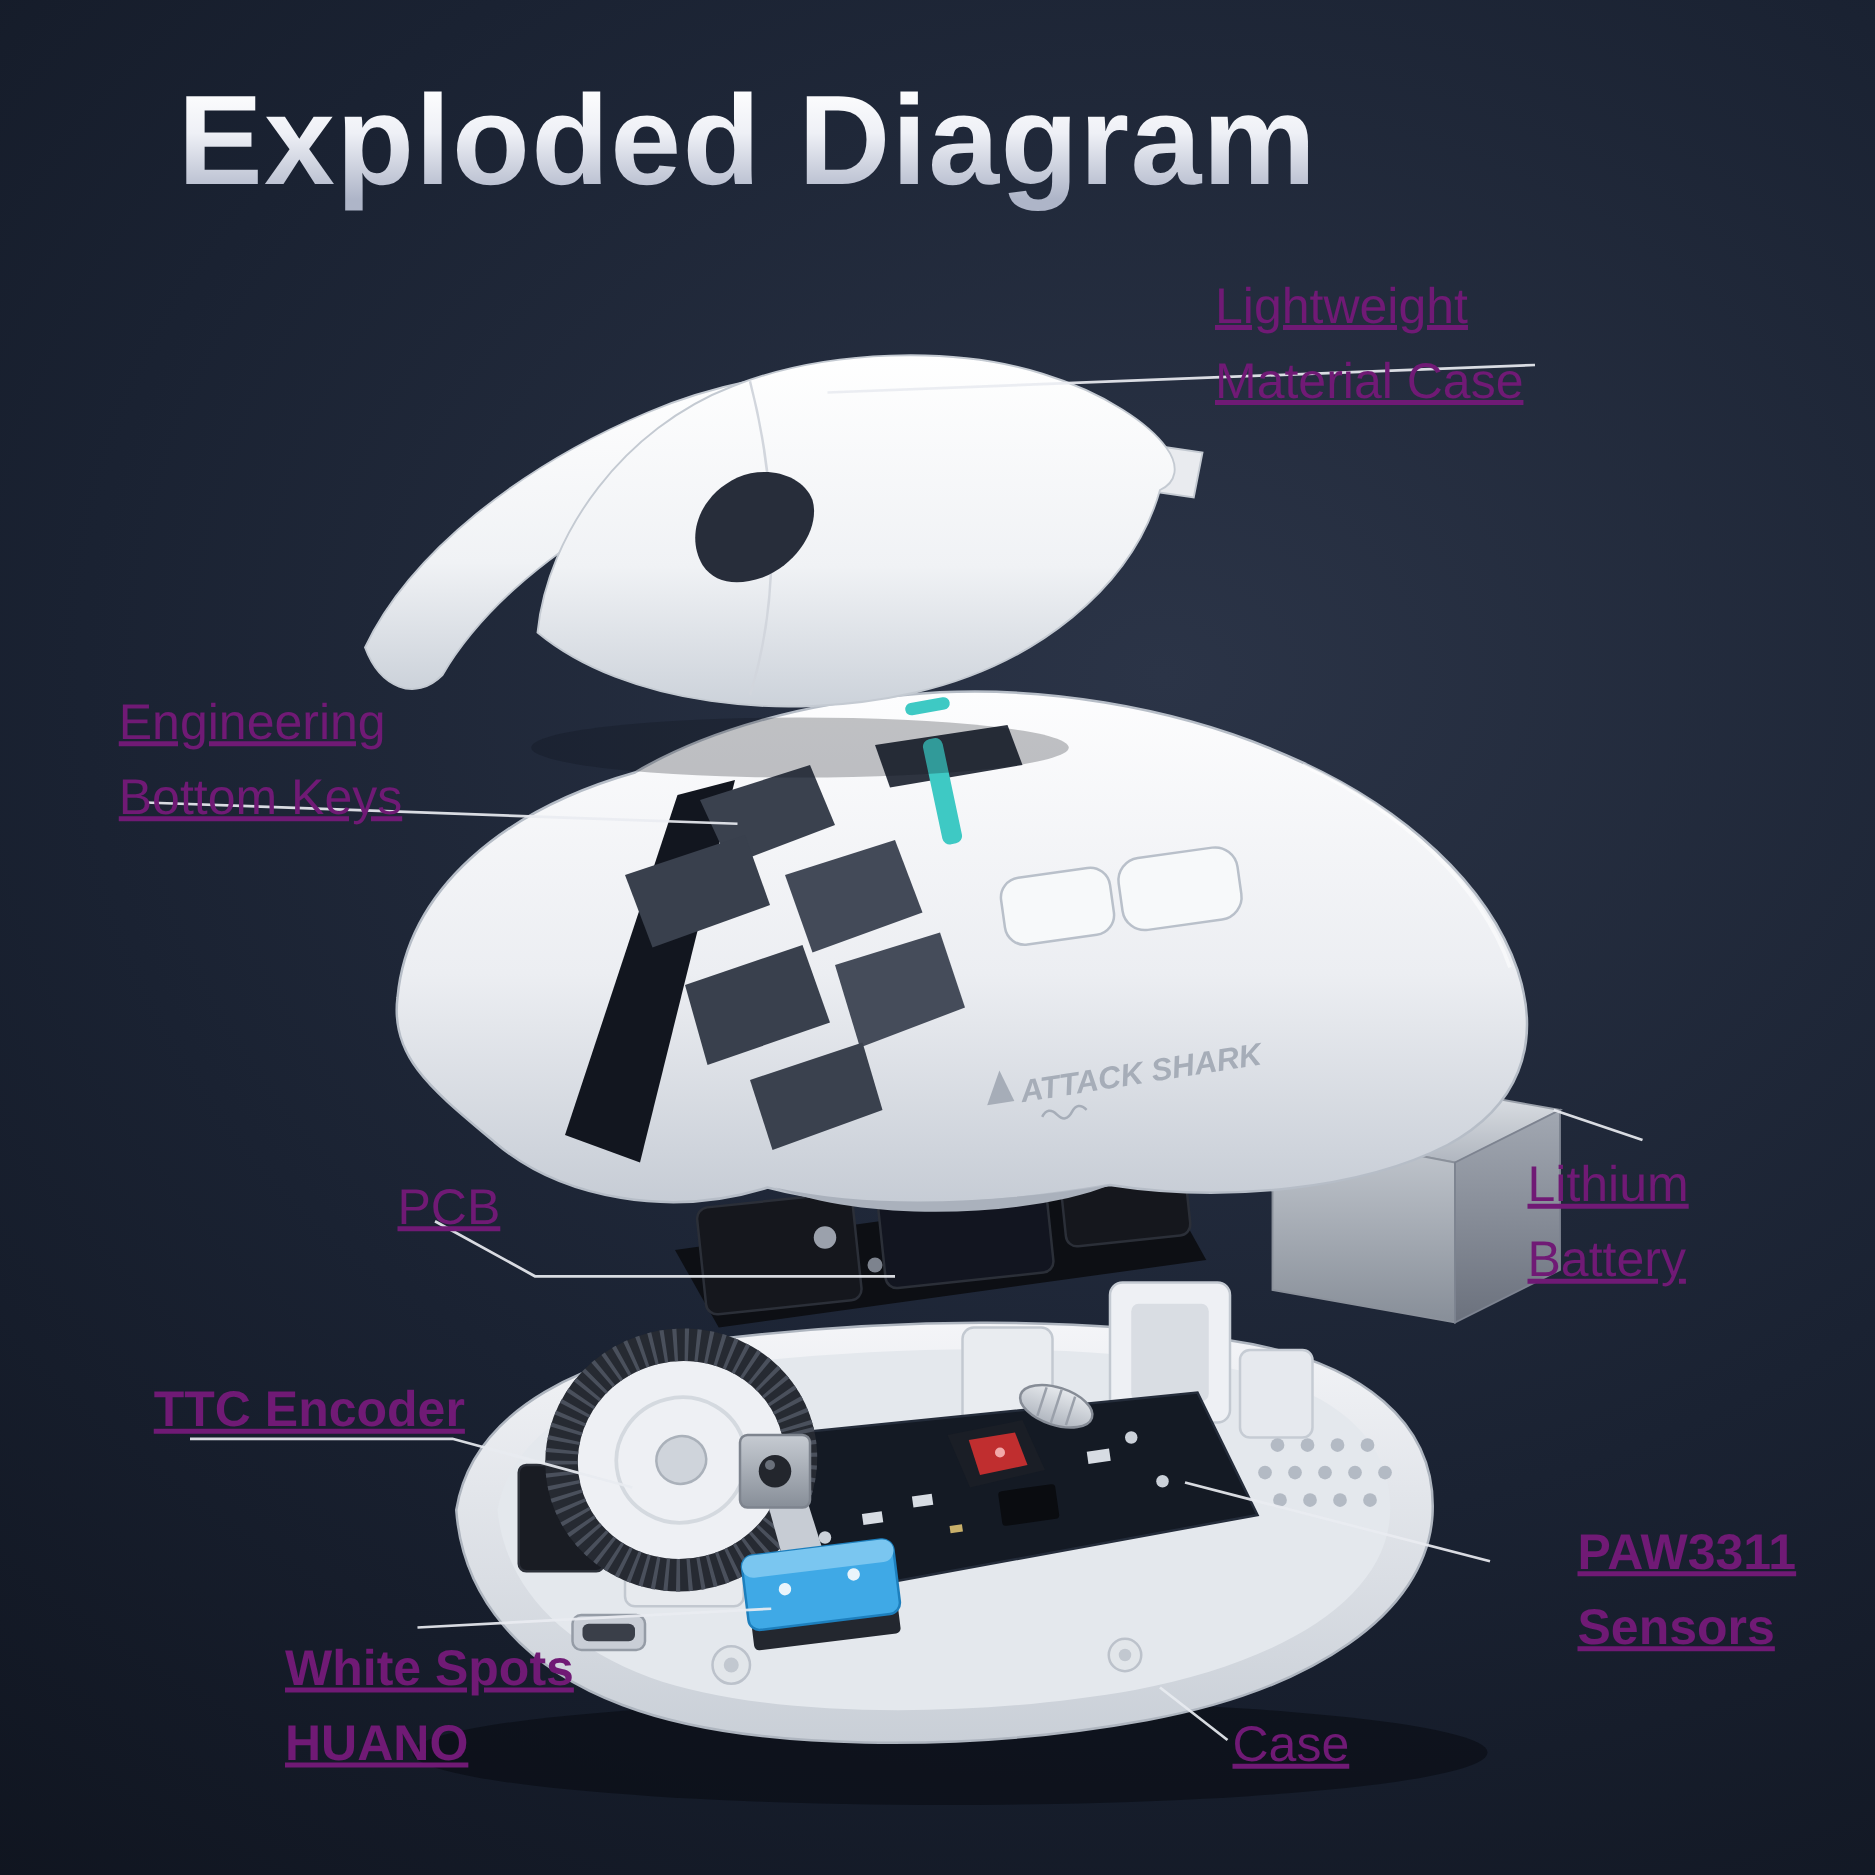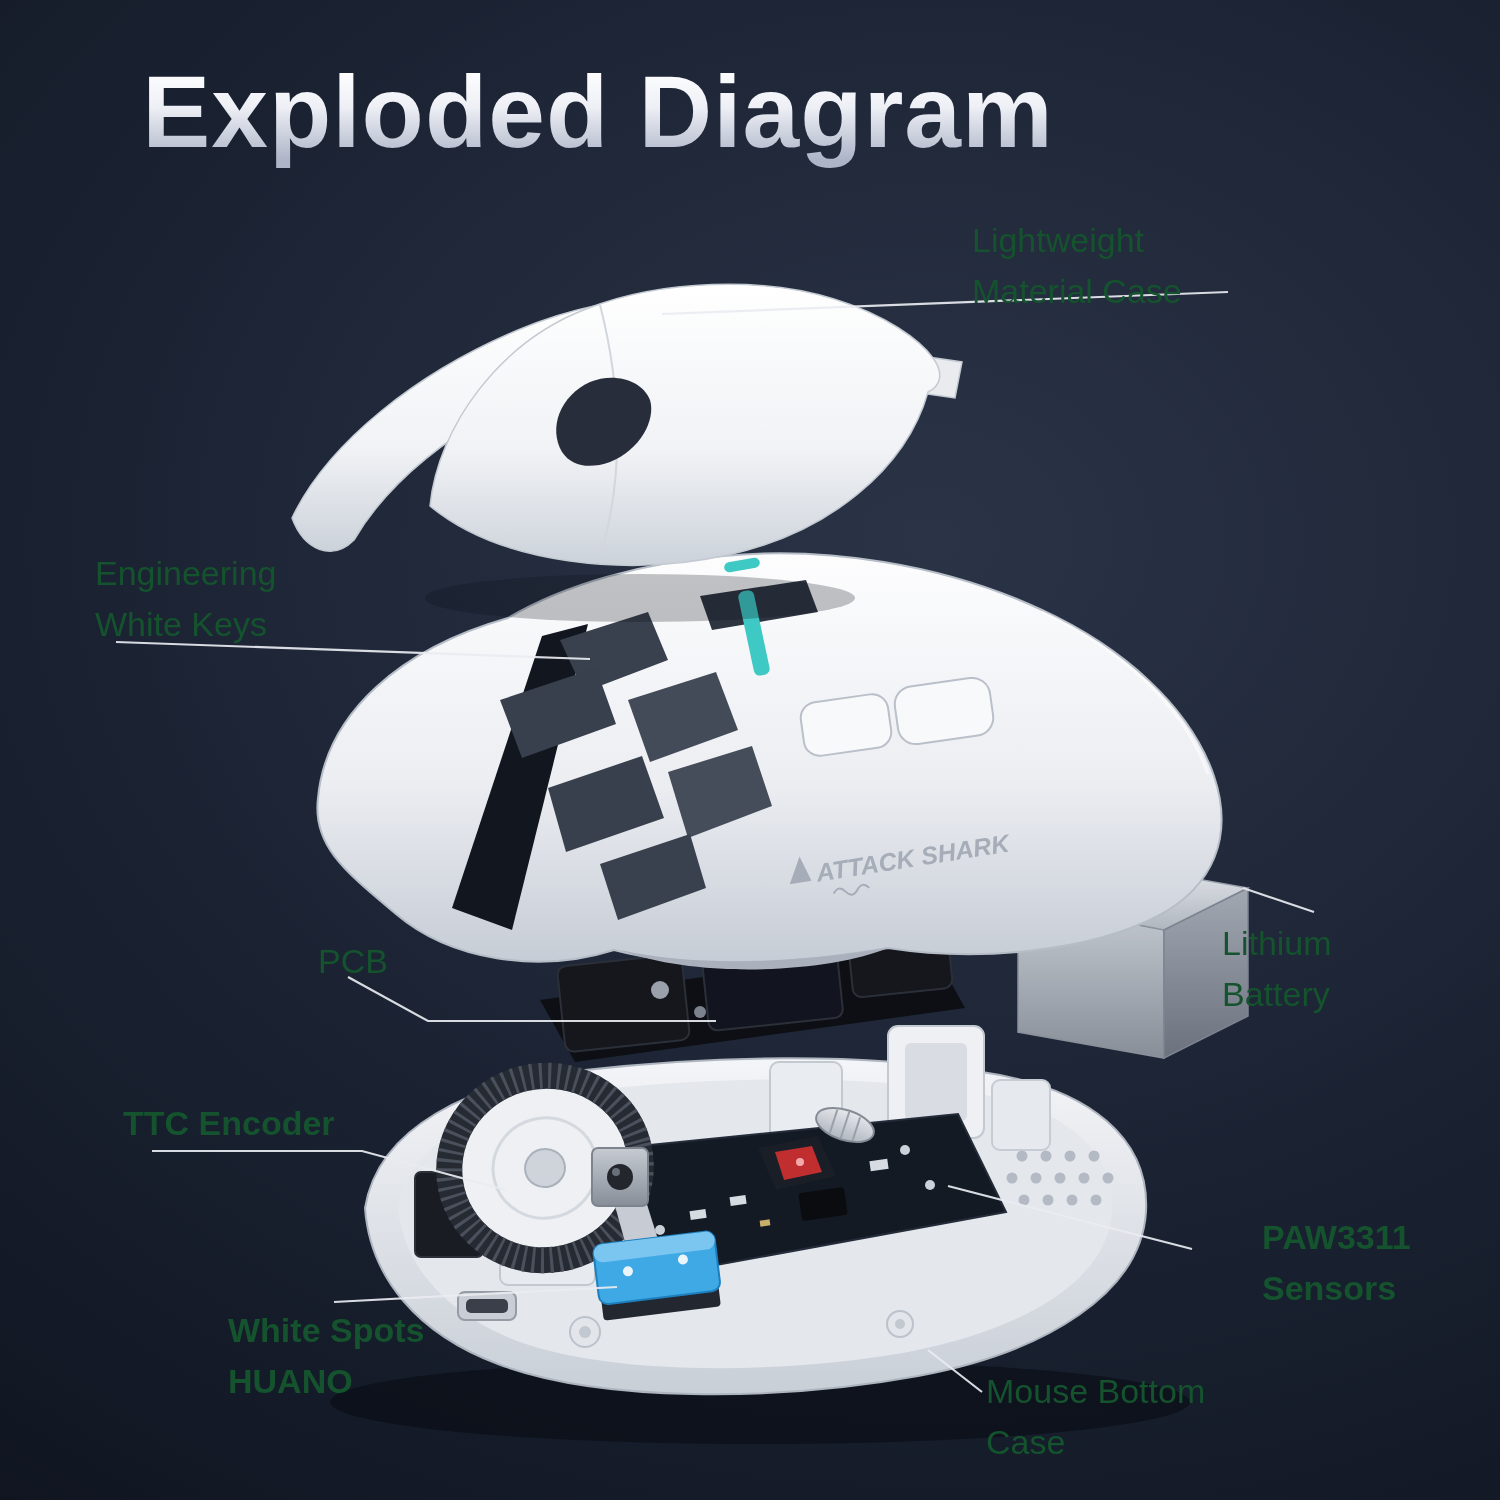--- a/index.html
+++ b/index.html
@@ -12,21 +12,21 @@
   .title{
     position:absolute;top:54px;left:0;width:1196px;text-align:center;
     font-size:102px;font-weight:bold;letter-spacing:1px;color:#e9ecf4;
   }
   @supports ((-webkit-background-clip:text) or (background-clip:text)){
     .title{
       background:linear-gradient(180deg,#ffffff 12%,#eef0f6 45%,#aeb5c8 90%);
       -webkit-background-clip:text;background-clip:text;color:transparent;
     }
   }
-  .callout{position:absolute;color:#14532d;font-size:34px;line-height:1.5;white-space:nowrap;}
+  .callout{position:absolute;color:#701a75;font-size:40px;line-height:1.5;white-space:nowrap;text-decoration:underline;}
   .callout span{display:block;}
   .callout.bold{font-weight:bold;}
 </style>
 </head>
 <body>
 
 <svg class="scene" width="1500" height="1500" viewBox="0 0 1500 1500">
   <defs>
     <linearGradient id="gShell" x1="0" y1="0" x2="0" y2="1">
       <stop offset="0" stop-color="#ffffff"></stop>
@@ -210,21 +210,21 @@
 
 <h1 class="title" style="margin:0;position:absolute;">Exploded Diagram</h1>
 
 <div class="callout" style="left:972px;top:215px;">
   <span>Lightweight</span>
   <span>Material Case</span>
 </div>
 
 <div class="callout" style="left:95px;top:548px;">
   <span>Engineering</span>
-  <span>White Keys</span>
+  <span>Bottom Keys</span>
 </div>
 
 <div class="callout" style="left:318px;top:936px;">
   <span>PCB</span>
 </div>
 
 <div class="callout" style="left:1222px;top:918px;">
   <span>Lithium</span>
   <span>Battery</span>
 </div>
@@ -237,15 +237,14 @@
   <span>PAW3311</span>
   <span>Sensors</span>
 </div>
 
 <div class="callout bold" style="left:228px;top:1305px;">
   <span>White Spots</span>
   <span>HUANO</span>
 </div>
 
 <div class="callout" style="left:986px;top:1366px;">
-  <span>Mouse Bottom</span>
   <span>Case</span>
 </div>
 
 </body></html>

